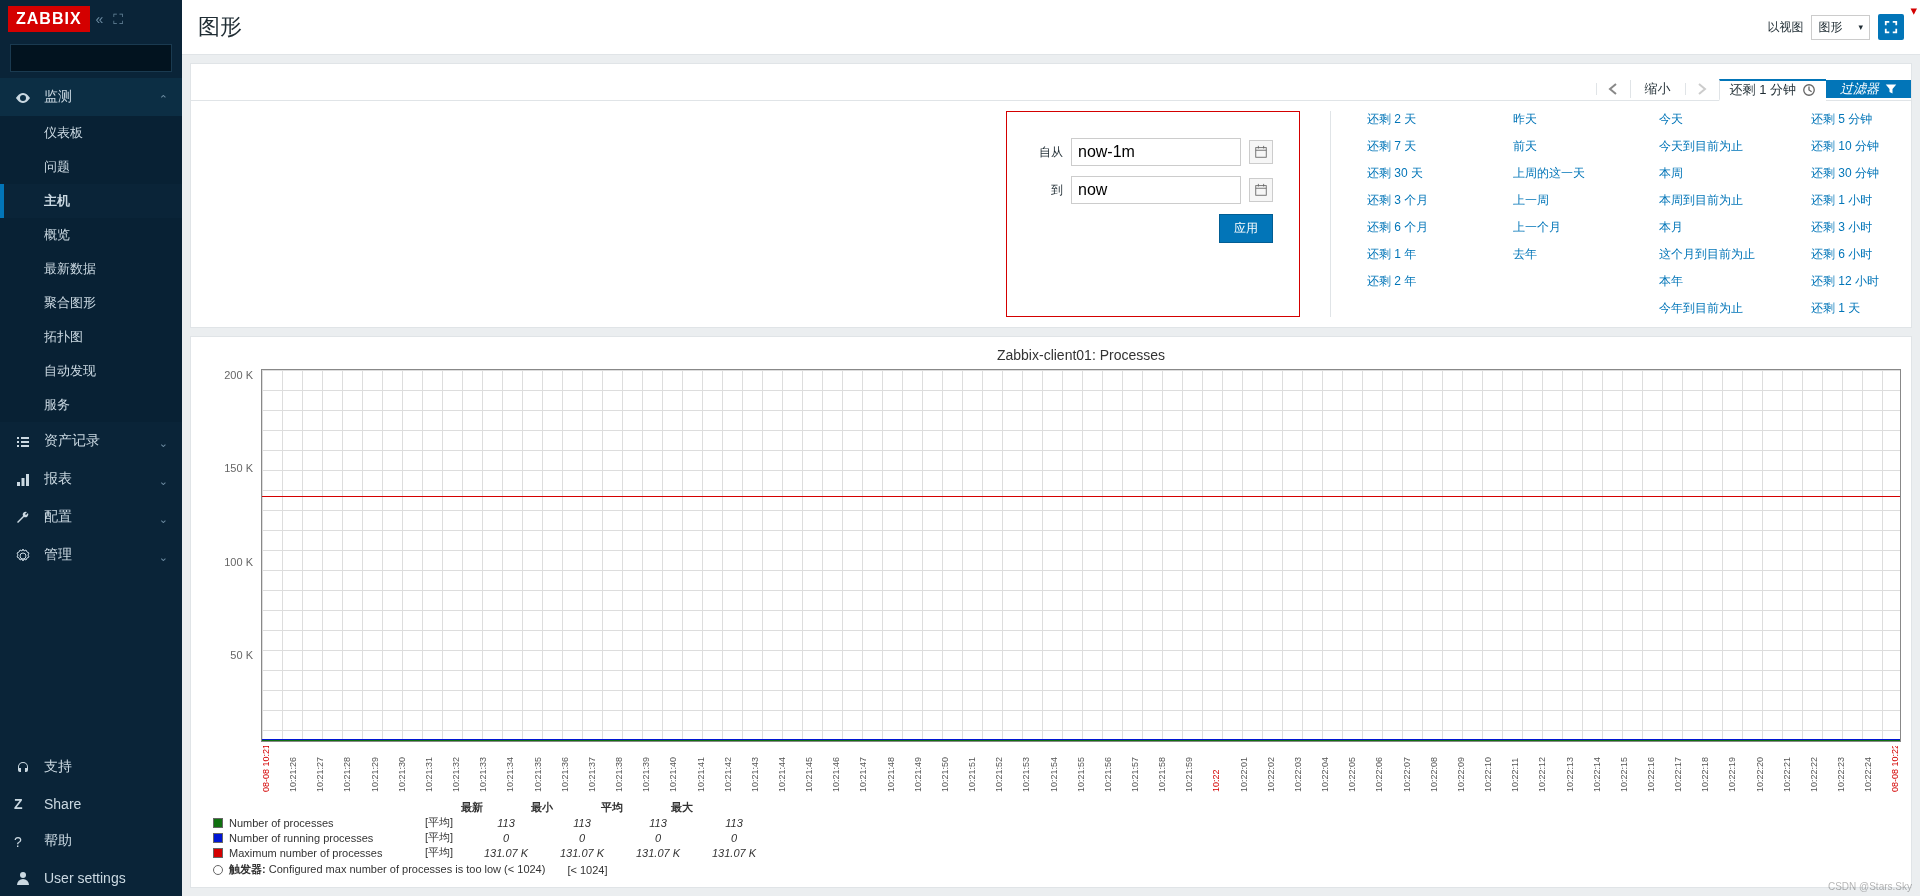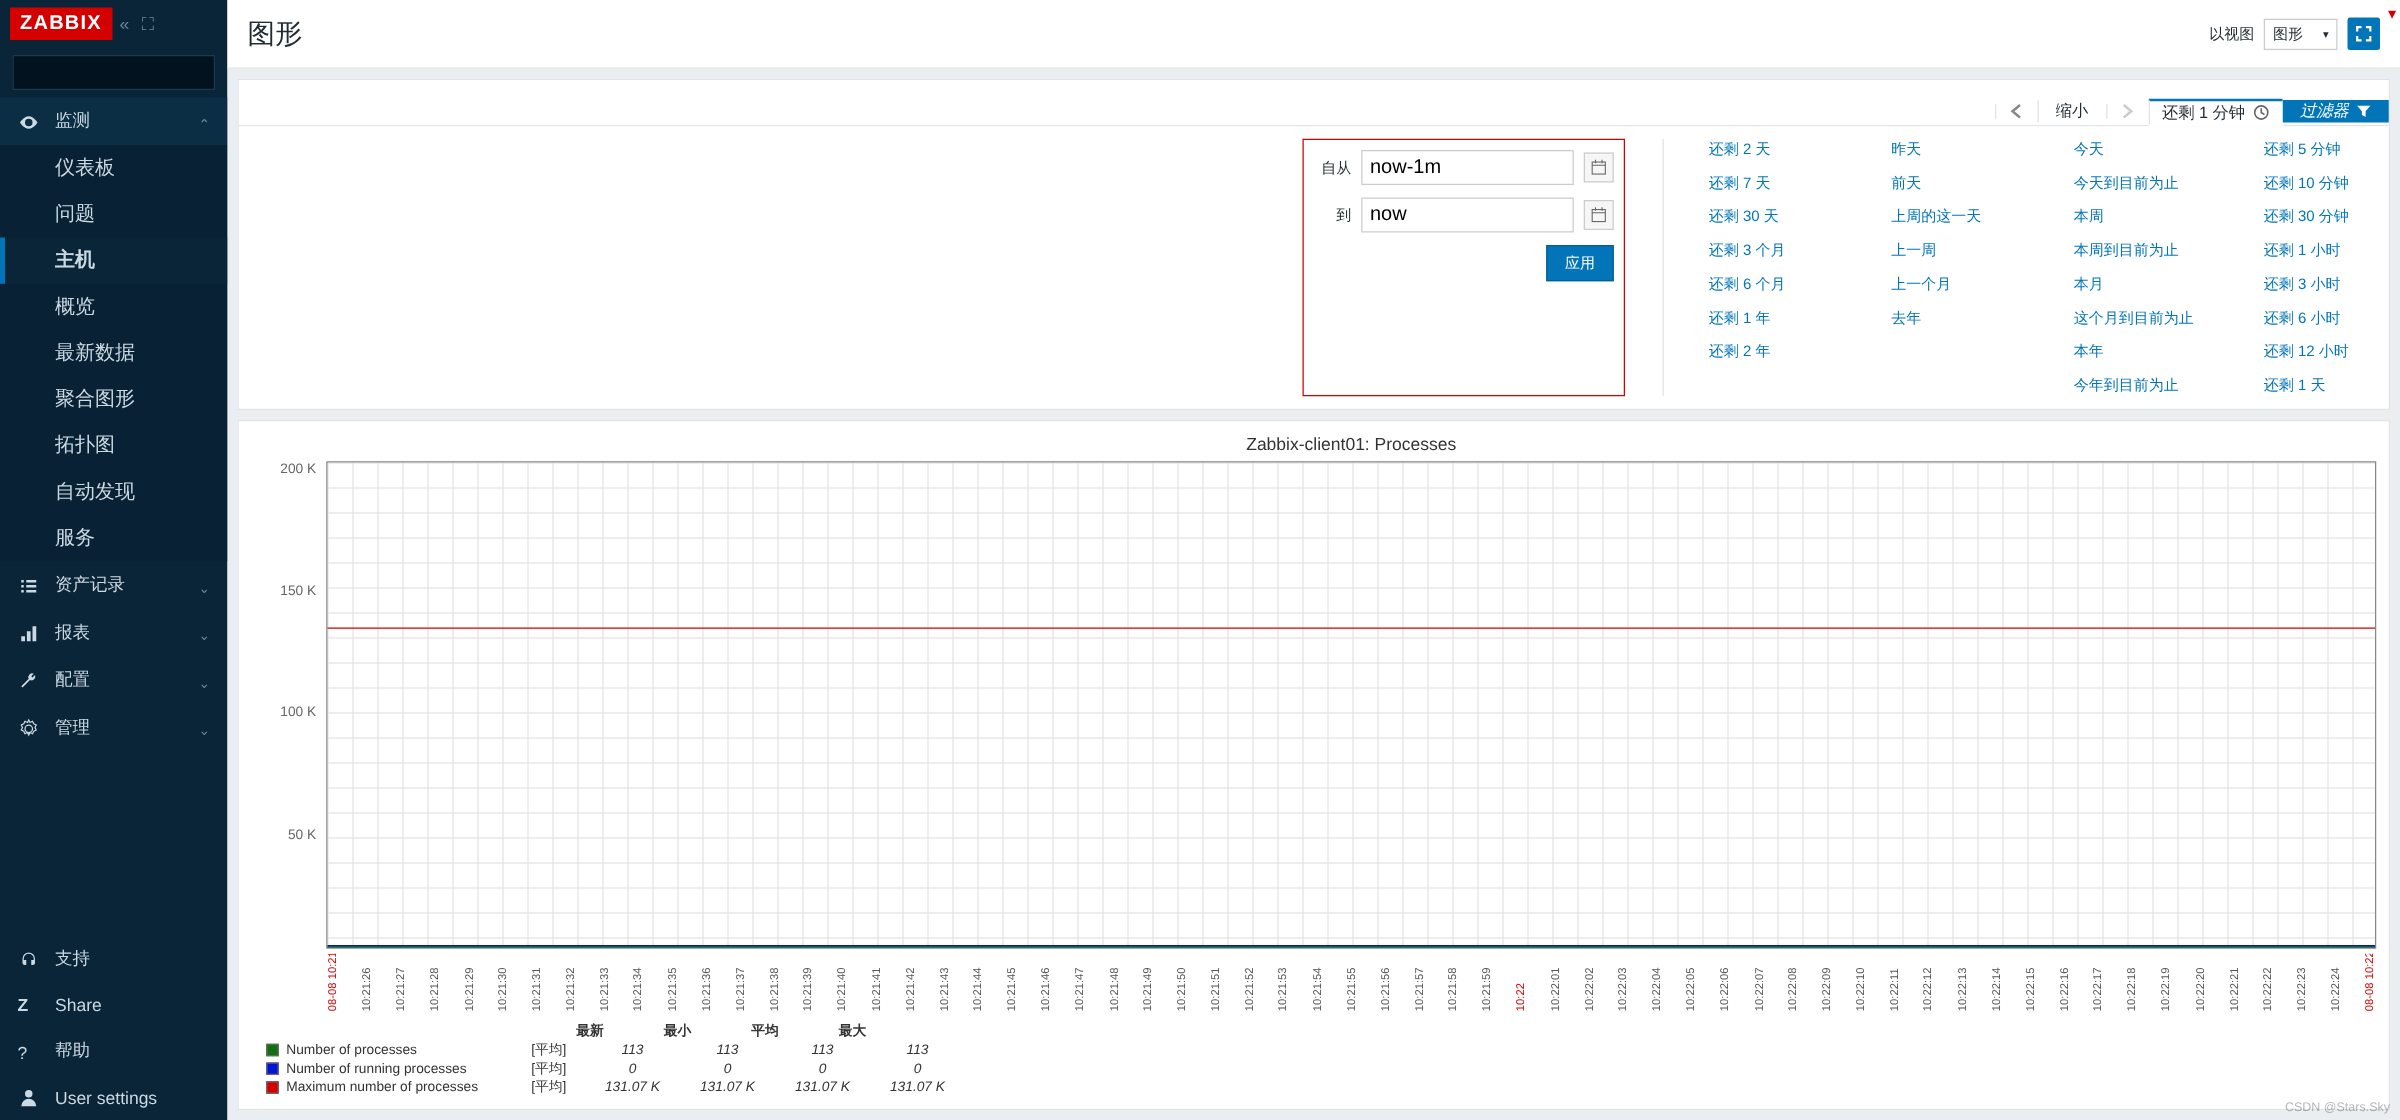--- a/index.html
+++ b/index.html
@@ -15,21 +15,21 @@
 .search-row { padding: 6px 10px; }
 .search-box { display: flex; background: #02131f; border: 1px solid #1a3a50; height: 28px; align-items: center; padding: 0 6px; }
 .search-box input { flex: 1; background: transparent; border: none; outline: none; color: #cbd9e2; font-size: 12px; }
 .search-icon-svg { fill: #6c8ba1; cursor: pointer; }
 .nav-section { display: flex; align-items: flex-end; padding: 10px 14px; cursor: pointer; }
 .nav-section.active { background: #0c2e44; }
 .nav-icon { width: 18px; margin-right: 12px; fill: #cbd9e2; font-size: 14px; }
 .nav-label { flex: 1; font-size: 14px; }
 .nav-chev { font-size: 11px; color: #6c8ba1; }
 .sub-items { background: #082134; }
-.sub-item { padding: 8px 14px 8px 44px; cursor: pointer; font-size: 16px; }
+.sub-item { padding: 8px 14px 8px 44px; cursor: pointer; font-size: 13px; }
 .sub-item.active { background: #0a2438; border-left: 4px solid #0275b8; padding-left: 40px; font-weight: bold; }
 
 
 .main { flex: 1; display: flex; flex-direction: column; background: #ebeef0; overflow: hidden; }
 .header { background: #fff; padding: 12px 16px; display: flex; align-items: center; border-bottom: 1px solid #e0e4e7; }
 .page-title { font-size: 22px; font-weight: normal; flex: 1; }
 .header-right { display: flex; align-items: center; gap: 8px; }
 .view-label { font-size: 12px; }
 .select-box { border: 1px solid #ccc; padding: 3px 6px; font-size: 12px; background: #fff; cursor: pointer; display: flex; align-items: center; gap: 16px; }
 .fullscreen-btn { background: #0275b8; color: #fff; width: 26px; height: 26px; display: flex; align-items: center; justify-content: center; cursor: pointer; border-radius: 2px; }
@@ -40,21 +40,21 @@
 .nav-arrow { width: 34px; height: 100%; display: flex; align-items: center; justify-content: center; color: #999; cursor: pointer; border-left: 1px solid #e0e4e7; }
 .nav-arrow.disabled { color: #ccc; }
 .zoom-out { padding: 0 14px; display: flex; align-items: center; cursor: pointer; border-left: 1px solid #e0e4e7; }
 .time-tab { padding: 0 10px; display: flex; align-items: center; gap: 6px; border-left: 1px solid #e0e4e7; background: #fff; border-bottom: 2px solid transparent; cursor: pointer; }
 .time-tab.active { border-bottom: 2px solid #fff; position: relative; top: 1px; background: #fff; border-top: 2px solid #0275b8; }
 .clock-svg { stroke: #666; fill: none; }
 .filter-btn { background: #0275b8; color: #fff; padding: 0 14px; display: flex; align-items: center; gap: 6px; cursor: pointer; font-style: italic; }
 
 
 .filter-panel { background: #fff; margin: 0 8px; border: 1px solid #e0e4e7; border-top: none; padding: 10px; display: flex; gap: 30px; }
-.time-form { border: 1px solid #d40000; padding: 8px; flex: 0 0 auto; margin-left: auto; }
+.time-form { border: 1px solid #d40000; padding: 26px; flex: 0 0 auto; margin-left: auto; }
 .form-row { display: flex; align-items: center; gap: 8px; margin-bottom: 10px; }
 .form-label { width: 30px; text-align: right; font-size: 12px; }
 .form-input { border: 1px solid #ccc; padding: 4px 6px; width: 170px; font-size: 16px; }
 .cal-btn { border: 1px solid #ccc; width: 24px; height: 24px; display: flex; align-items: center; justify-content: center; cursor: pointer; background: #f6f6f6; }
 .apply-row { text-align: right; }
 .apply-btn { background: #0275b8; color: #fff; border: 1px solid #025e94; padding: 5px 14px; cursor: pointer; font-size: 12px; }
 
 .presets { display: flex; gap: 40px; border-left: 1px solid #e0e4e7; padding-left: 20px; }
 .preset-col { display: flex; flex-direction: column; gap: 10px; min-width: 90px; margin-left: 16px; }
 .preset-link { color: #0275b8; cursor: pointer; font-size: 12px; }
@@ -406,19 +406,24 @@
             <div class="legend-row">
               <div class="color-sq" style="background: rgb(212, 0, 0);"></div>
               <span class="legend-name">Maximum number of processes</span>
               <span class="legend-fn">[平均]</span>
               <span class="legend-val">131.07 K</span>
               <span class="legend-val">131.07 K</span>
               <span class="legend-val">131.07 K</span>
               <span class="legend-val">131.07 K</span>
             </div>
           </div>
+        <div class="trigger-row">
+          <div class="trigger-disc"></div>
+          <span><b>触发器:</b> <span>Configured max number of processes is too low (&lt; 1024)</span></span>
+          <span style="margin-left:16px">[&lt; 1024]</span>
+        </div>
       </div>
     </div>
   </div>
 </div>
 
 <div class="watermark">CSDN @Stars.Sky</div>
 <div class="warn-icon">▾</div>
 
 </body></html>

